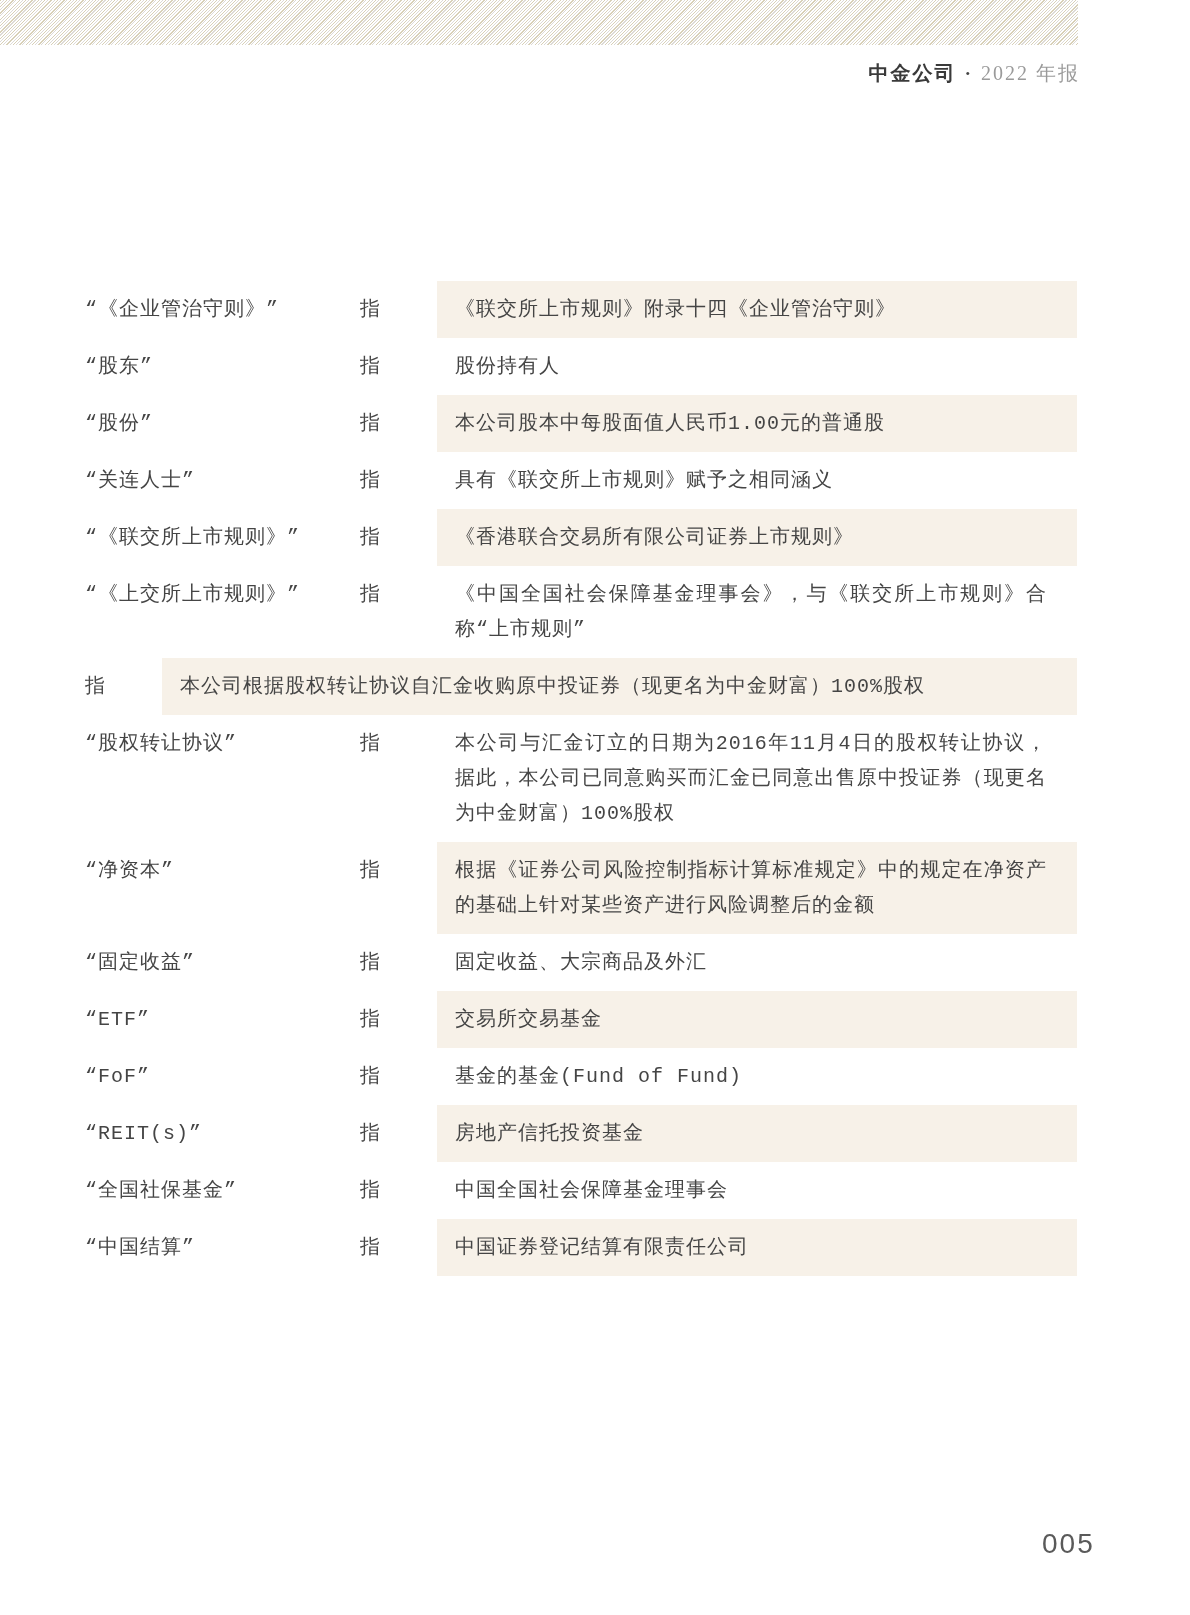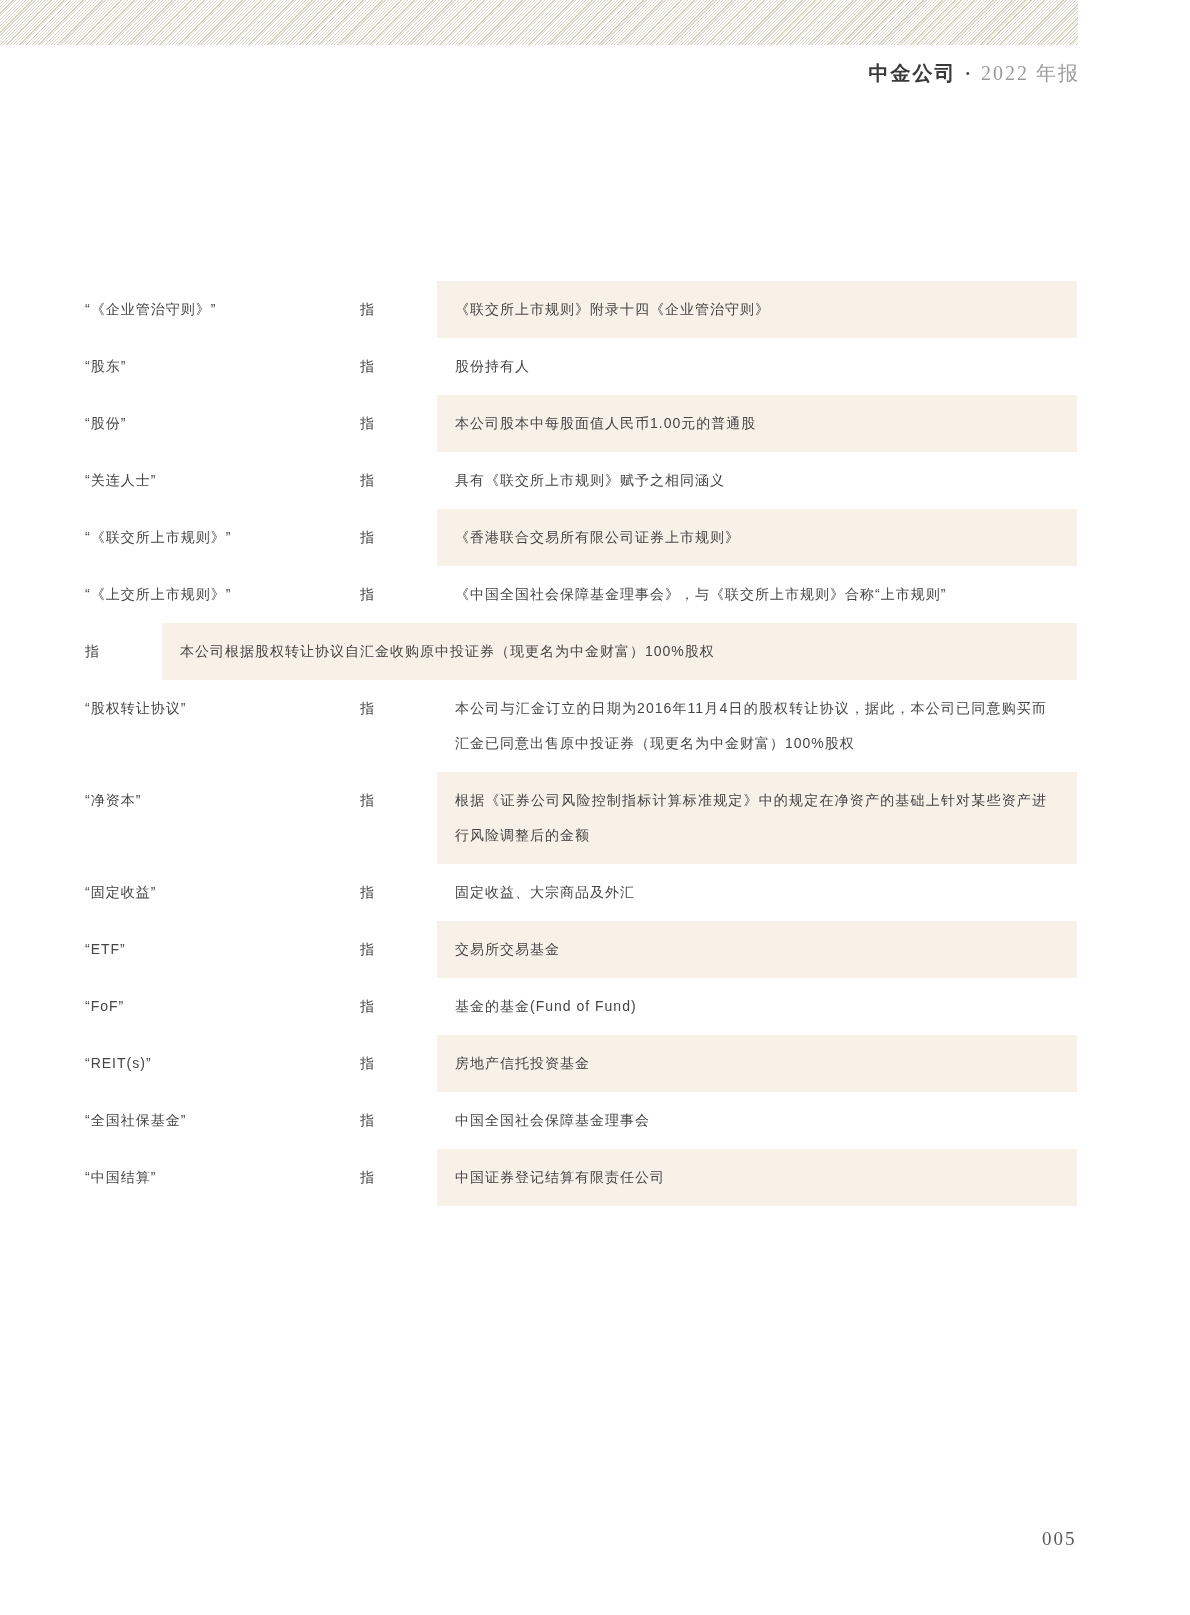--- a/index.html
+++ b/index.html
@@ -65,22 +65,23 @@
     margin-top: 36px;
   }
 
   
   .glossary {
     position: absolute;
     top: 281px;
     left: 85px;
     width: 992px;
     color: #454545;
-    font-size: 14px;
+    font-size: 20px;
     letter-spacing: 1px;
+    font-family: Liberation Mono, monospace;
   }
   .grow {
     display: flex;
     align-items: stretch;
   }
   .grow .term {
     width: 275px;
     flex: 0 0 275px;
     padding-top: 11px;
     line-height: 35px;
@@ -99,22 +100,22 @@
   }
   .grow.highlight .definition {
     background: #f7f1e8;
   }
 
   
   .page-number {
     position: absolute;
     top: 1528px;
     left: 1042px;
-    font-family: Liberation Serif, serif;
-    font-size: 19px;
+    font-family: Liberation Sans, sans-serif;
+    font-size: 28px;
     letter-spacing: 2px;
     color: #5a5a5a;
   }
 </style>
 </head>
 <body>
 
 <div class="page">
 
   <div class="hatch-band"></div>

